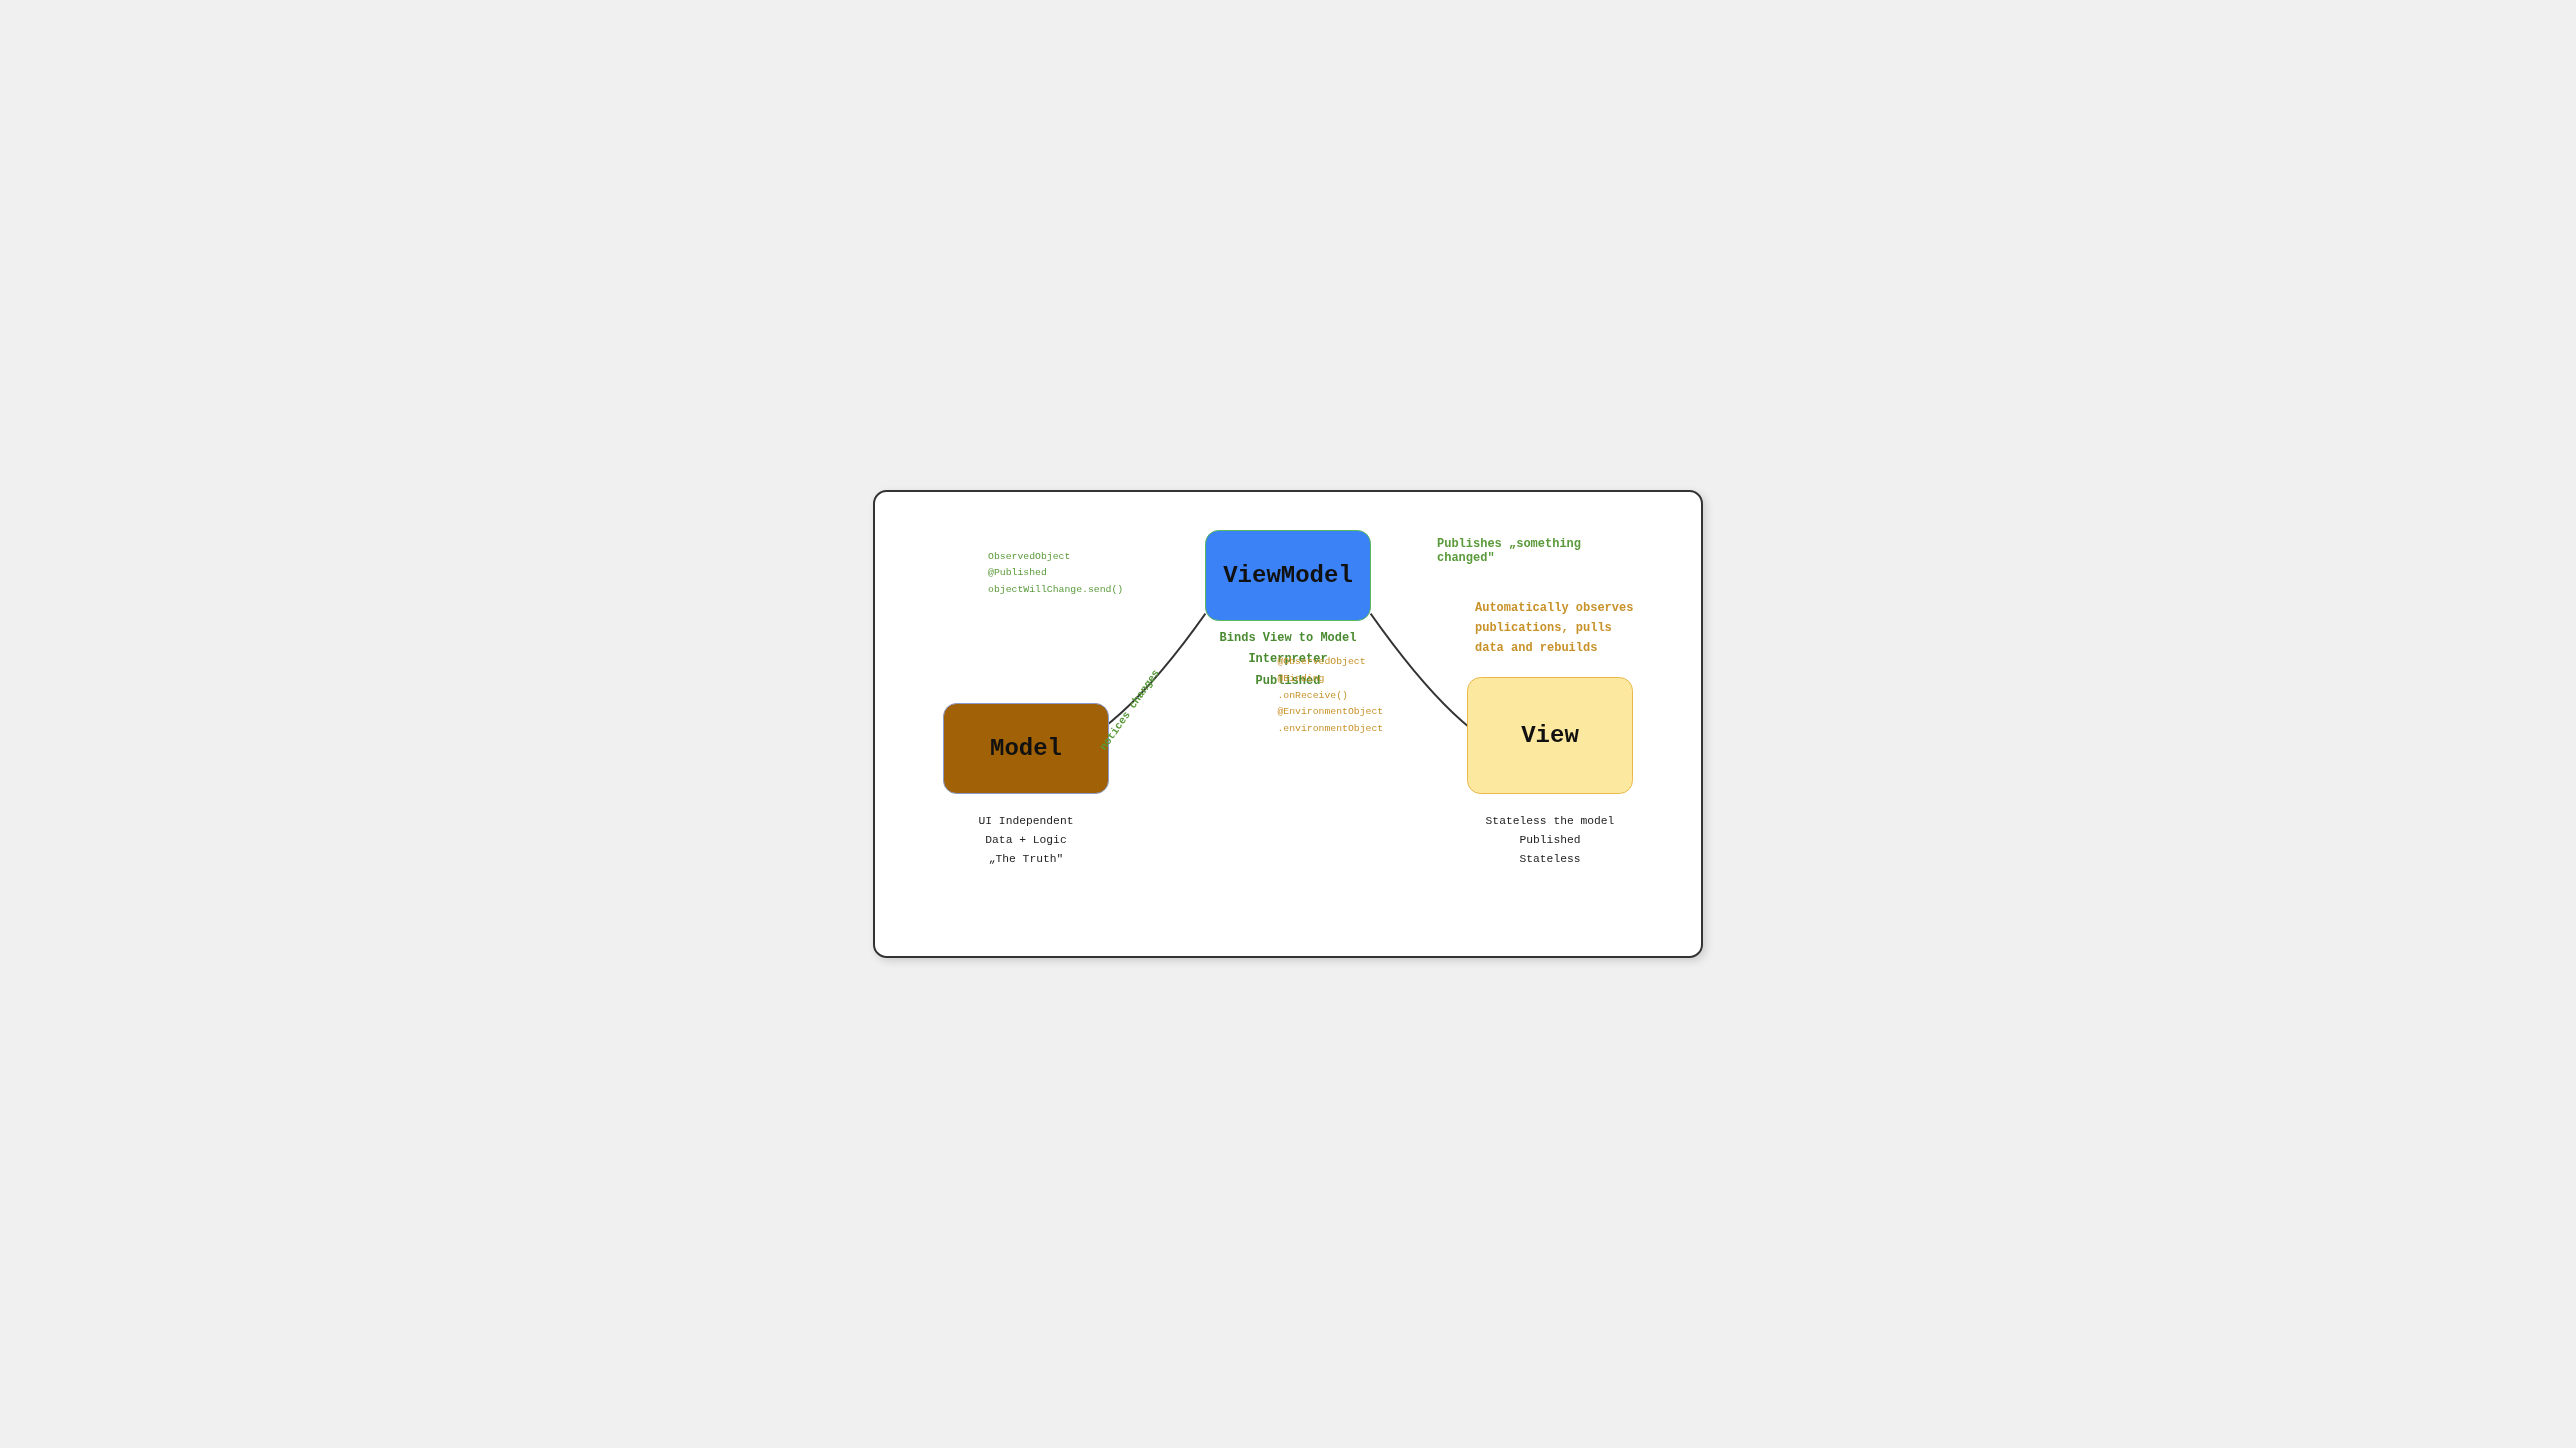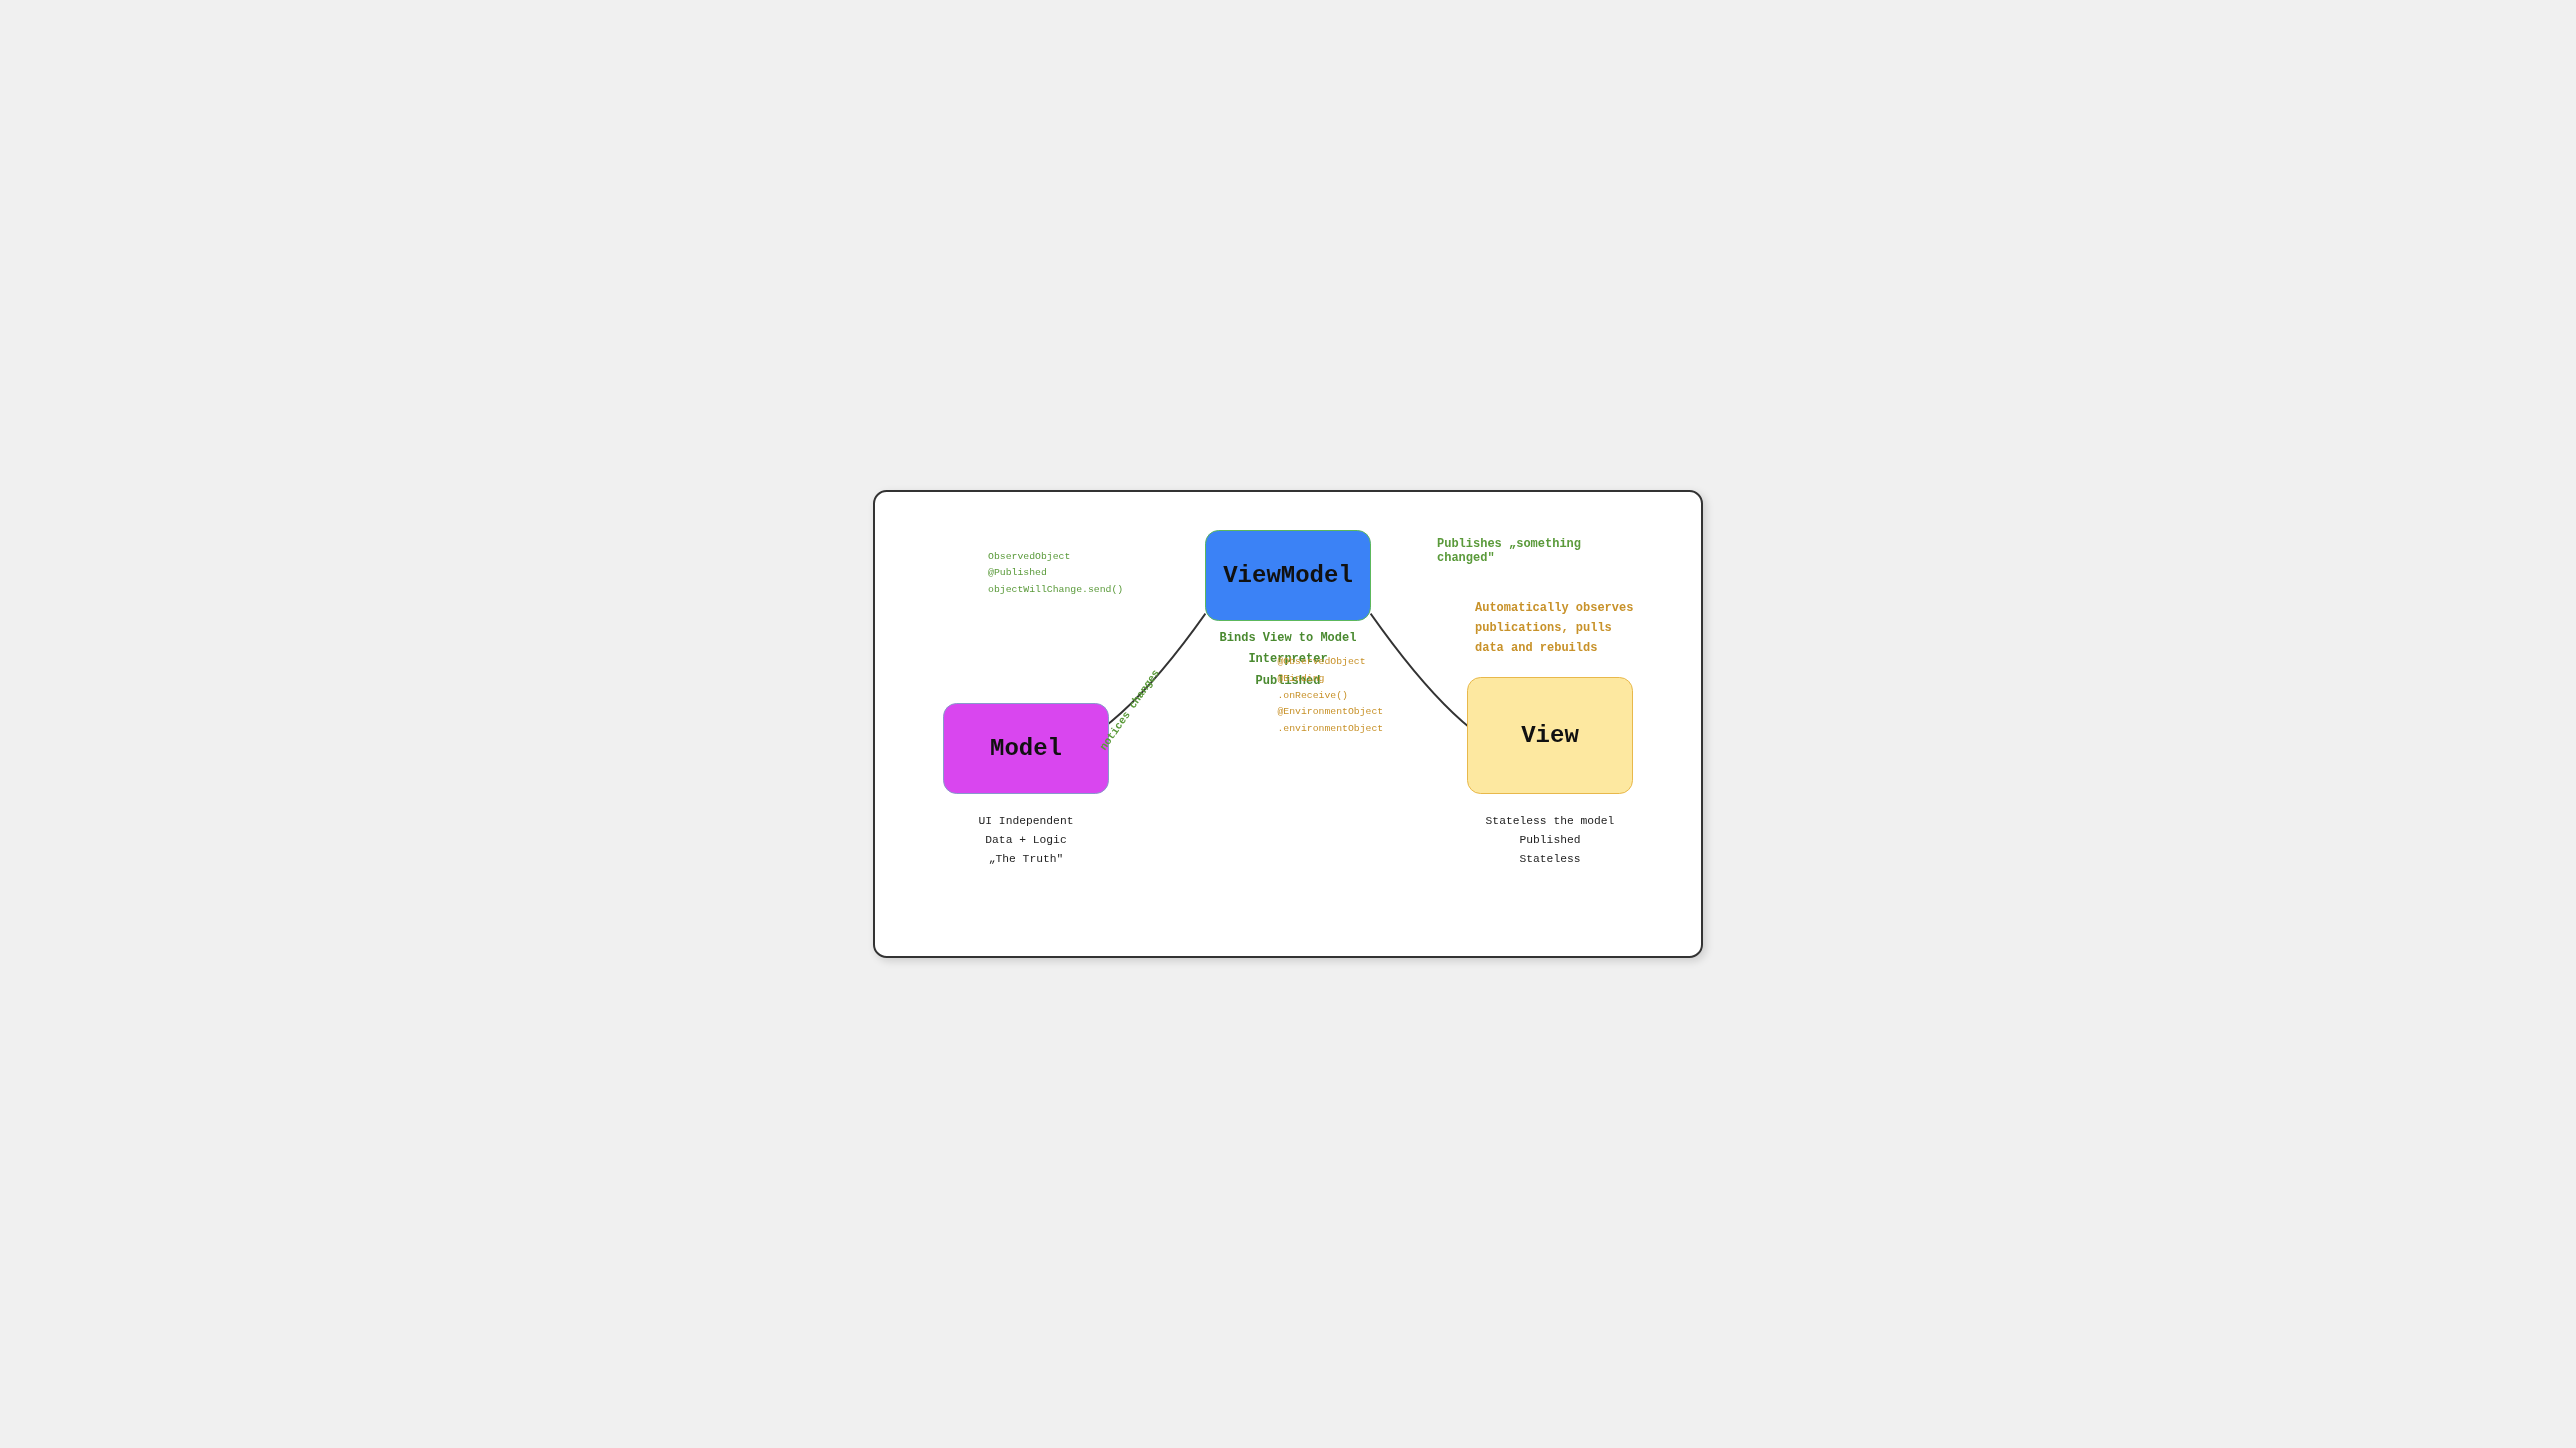--- a/index.html
+++ b/index.html
@@ -212,21 +212,21 @@
         <marker id="arrowhead" markerWidth="10" markerHeight="7" refX="9" refY="3.5" orient="auto">
           <polygon points="0 0, 10 3.5, 0 7" fill="#333"></polygon>
         </marker>
       </defs>
     </svg>
 
     <div class="box viewmodel-box" style="background: #3b82f6; border-color: rgb(92, 184, 92);">
       <span class="box-label">ViewModel</span>
     </div>
 
-    <div class="box model-box" style="background: #d946ef; border-color: rgb(136, 153, 204);">
+    <div class="box model-box" style="background: #a16207; border-color: rgb(136, 153, 204);">
       <span class="box-label">Model</span>
     </div>
 
     <div class="box view-box" style="background: rgb(253, 232, 160); border-color: rgb(232, 184, 75);">
       <span class="box-label">View</span>
     </div>
 
     <div class="viewmodel-desc">
       <div>Binds View to Model</div>
       <div>Interpreter</div>

